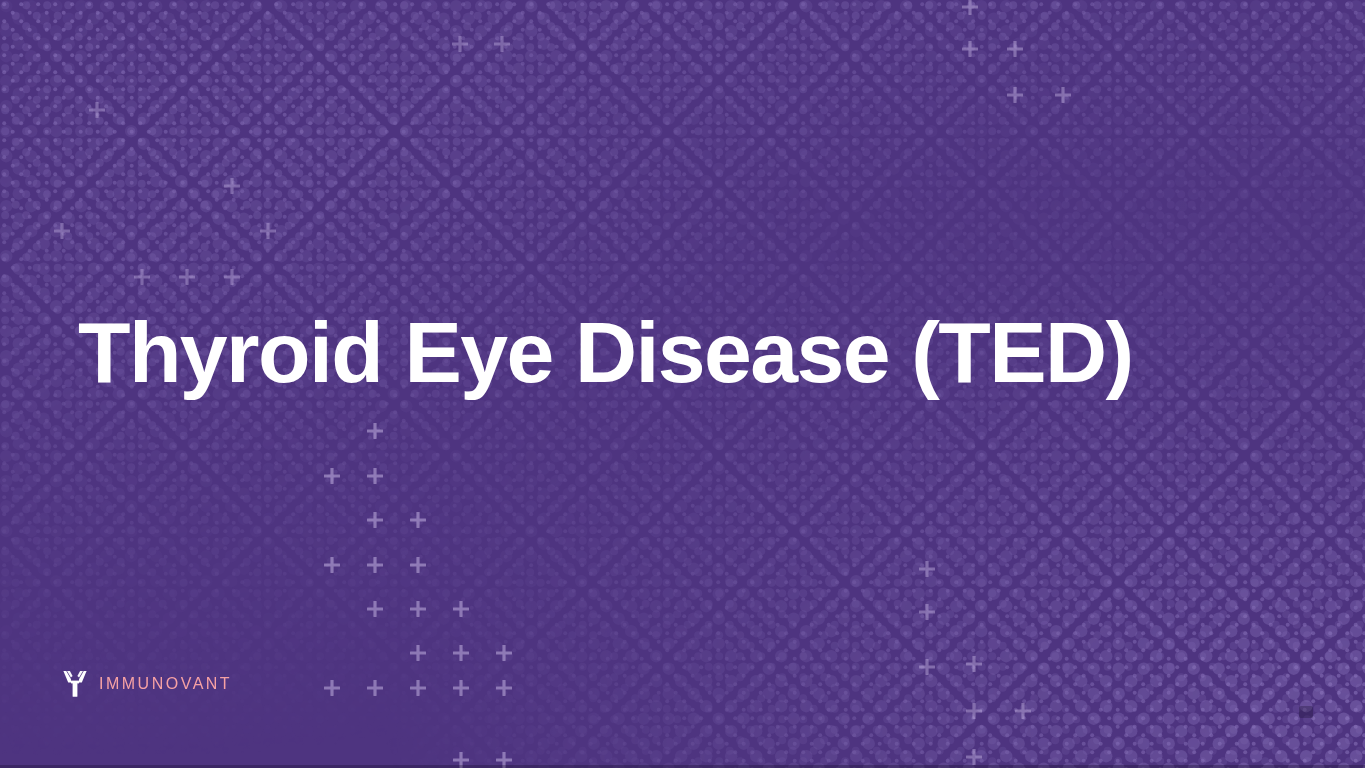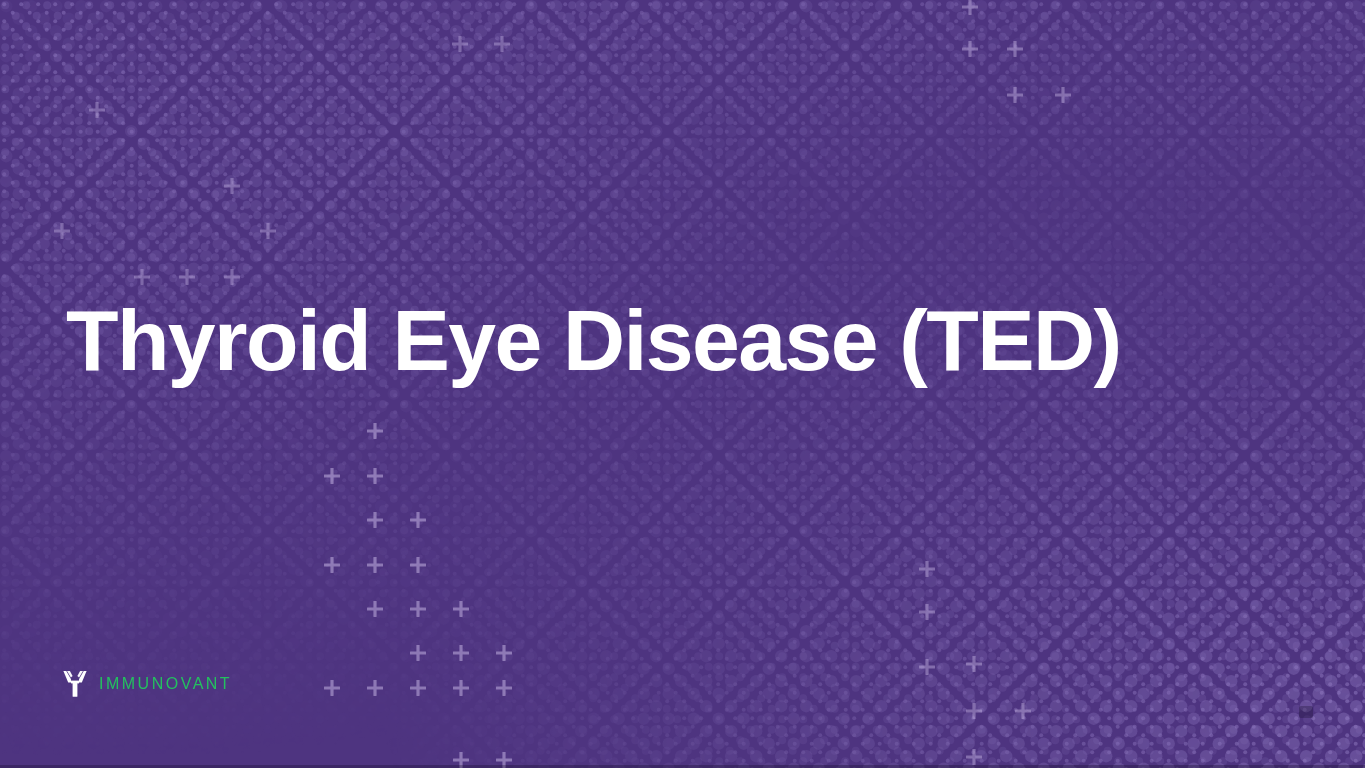--- a/index.html
+++ b/index.html
@@ -57,21 +57,21 @@
   }
 
   
   .title-block {
     position: absolute;
     left: 66px;
     top: 296px;
     width: 1150px;
   }
   .slide-title {
-    margin: 0;
+    margin: 12px;
     color: #ffffff;
     font-family: "Liberation Sans", sans-serif;
     font-size: 86px;
     line-height: 1.04;
     font-weight: 700;
     letter-spacing: -1.6px;
     white-space: nowrap;
   }
 
   
@@ -84,21 +84,21 @@
     gap: 11px;
   }
   .logo-mark {
     width: 26px;
     height: 28px;
     flex: 0 0 auto;
     display: block;
   }
   .logo-mark svg { display: block; }
   .logo-word {
-    color: #22c55e;
+    color: #fca5a5;
     font-family: "Liberation Sans", sans-serif;
     font-size: 16px;
     font-weight: 400;
     letter-spacing: 2.5px;
     line-height: 1;
     white-space: nowrap;
     opacity: 0.97;
   }
 </style>
 </head>

